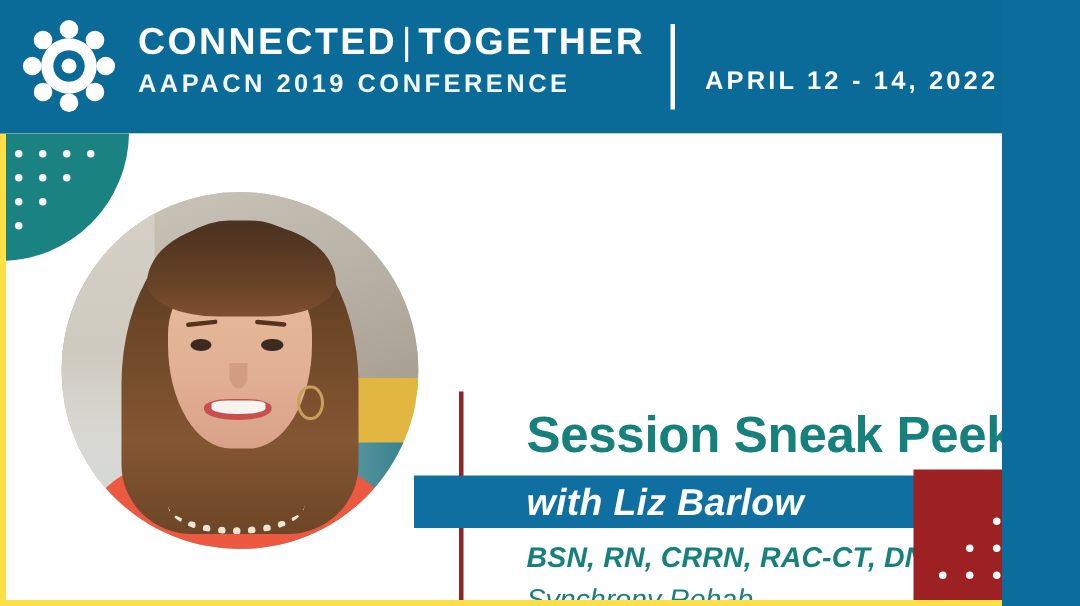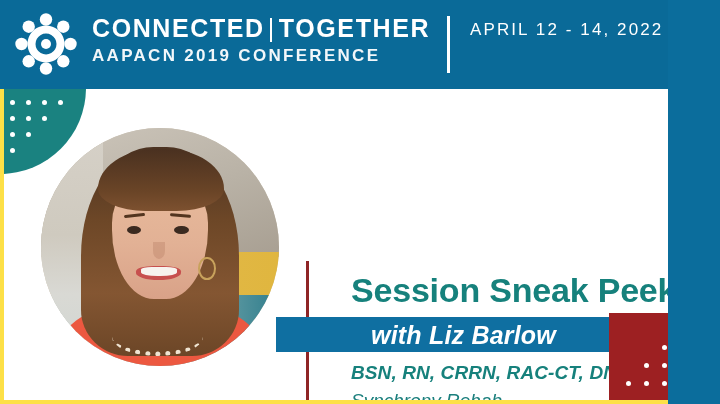--- a/index.html
+++ b/index.html
@@ -67,24 +67,25 @@
     background:#ffffff;
   }
 
   .header-meta {
     position:absolute;
     left:470px; top:15px;
     color:#ffffff;
   }
   .meta-line {
     font-size:17px;
-    font-weight:normal;
+    font-weight:bold;
     letter-spacing:2.1px;
     line-height:29px;
     white-space:nowrap;
+    margin-top:24px;
   }
 
   
   .body-frame {
     position:absolute;
     left:4px; top:89px;
     width:712px; height:311px;
     background:#ffffff;
     overflow:hidden;
   }
@@ -263,21 +264,20 @@
   .name-text {
     position:absolute;
     left:347px; top:232px;
     font-size:25px;
     font-weight:bold;
     font-style:italic;
     color:#ffffff;
     line-height:28px;
     letter-spacing:0.2px;
     white-space:nowrap;
-    margin-left:20px;
   }
 
   .credentials {
     position:absolute;
     left:347px; top:272px;
     font-size:19px;
     font-weight:bold;
     font-style:italic;
     color:#16817c;
     line-height:24px;

